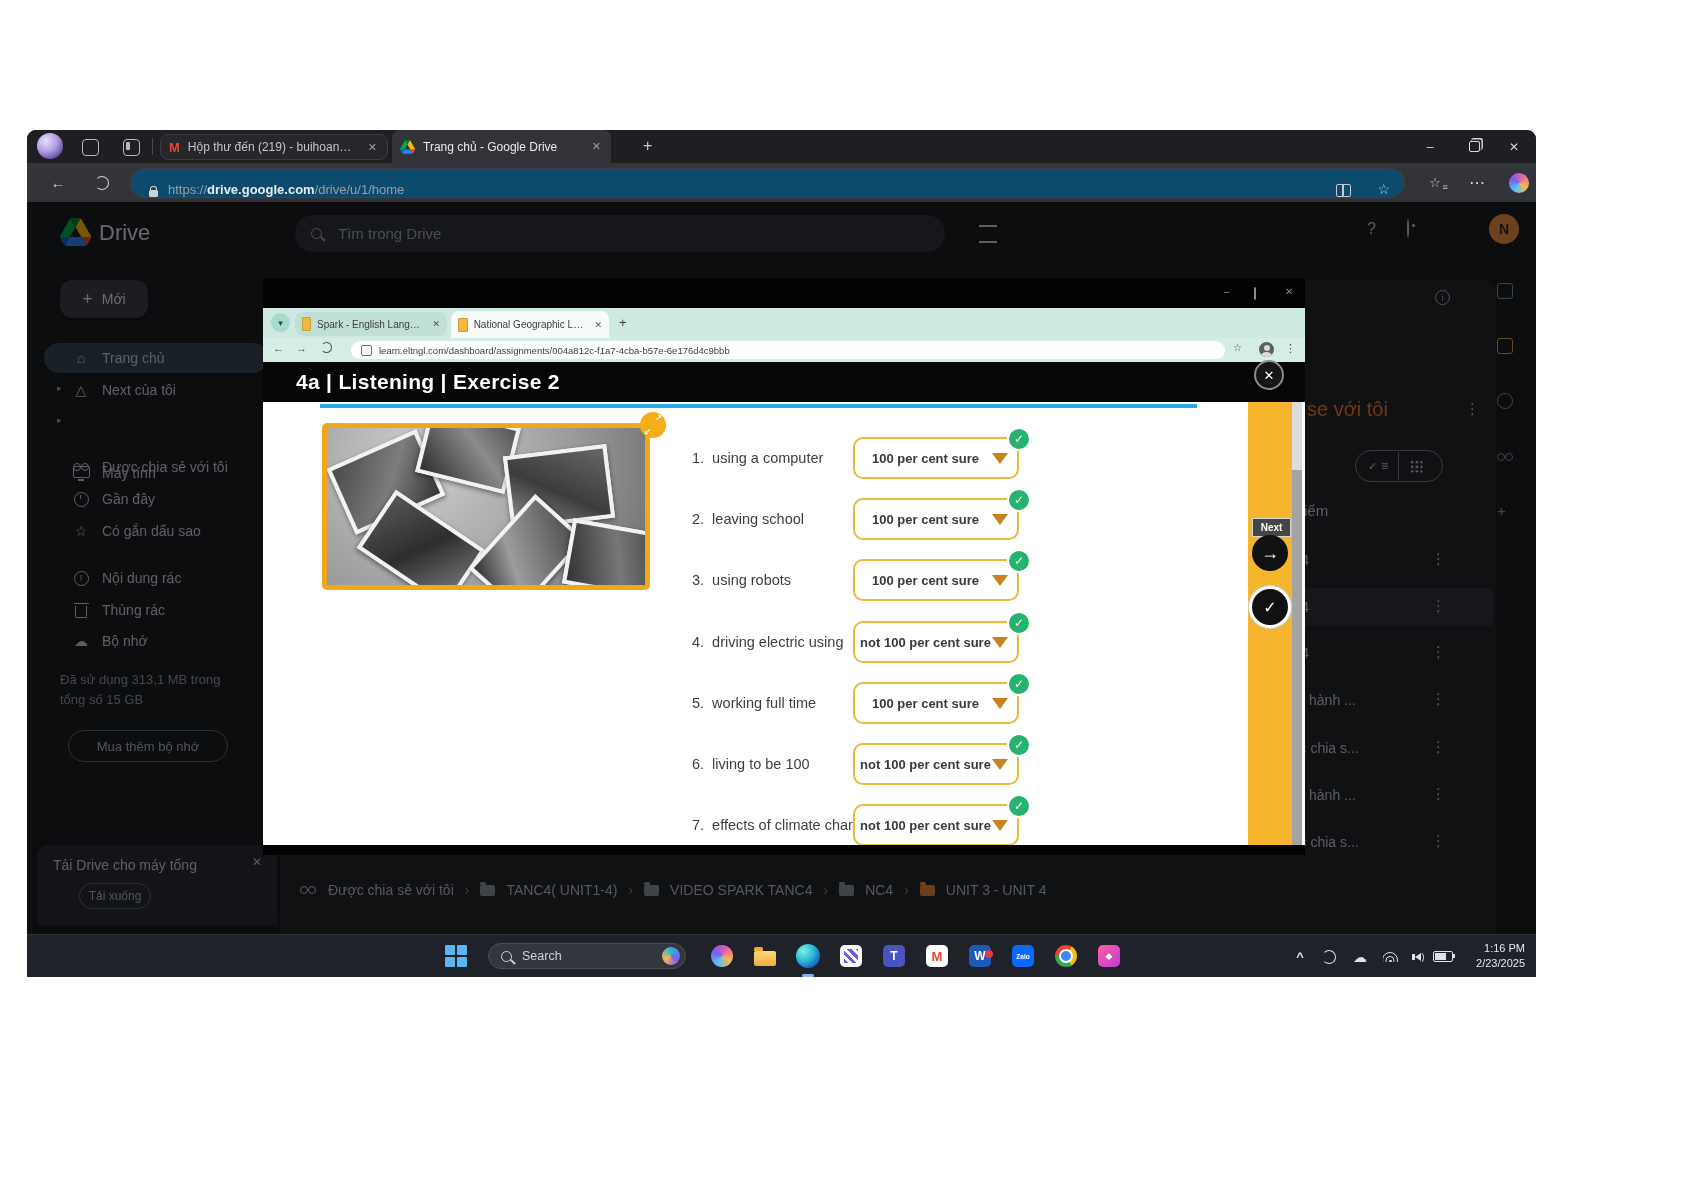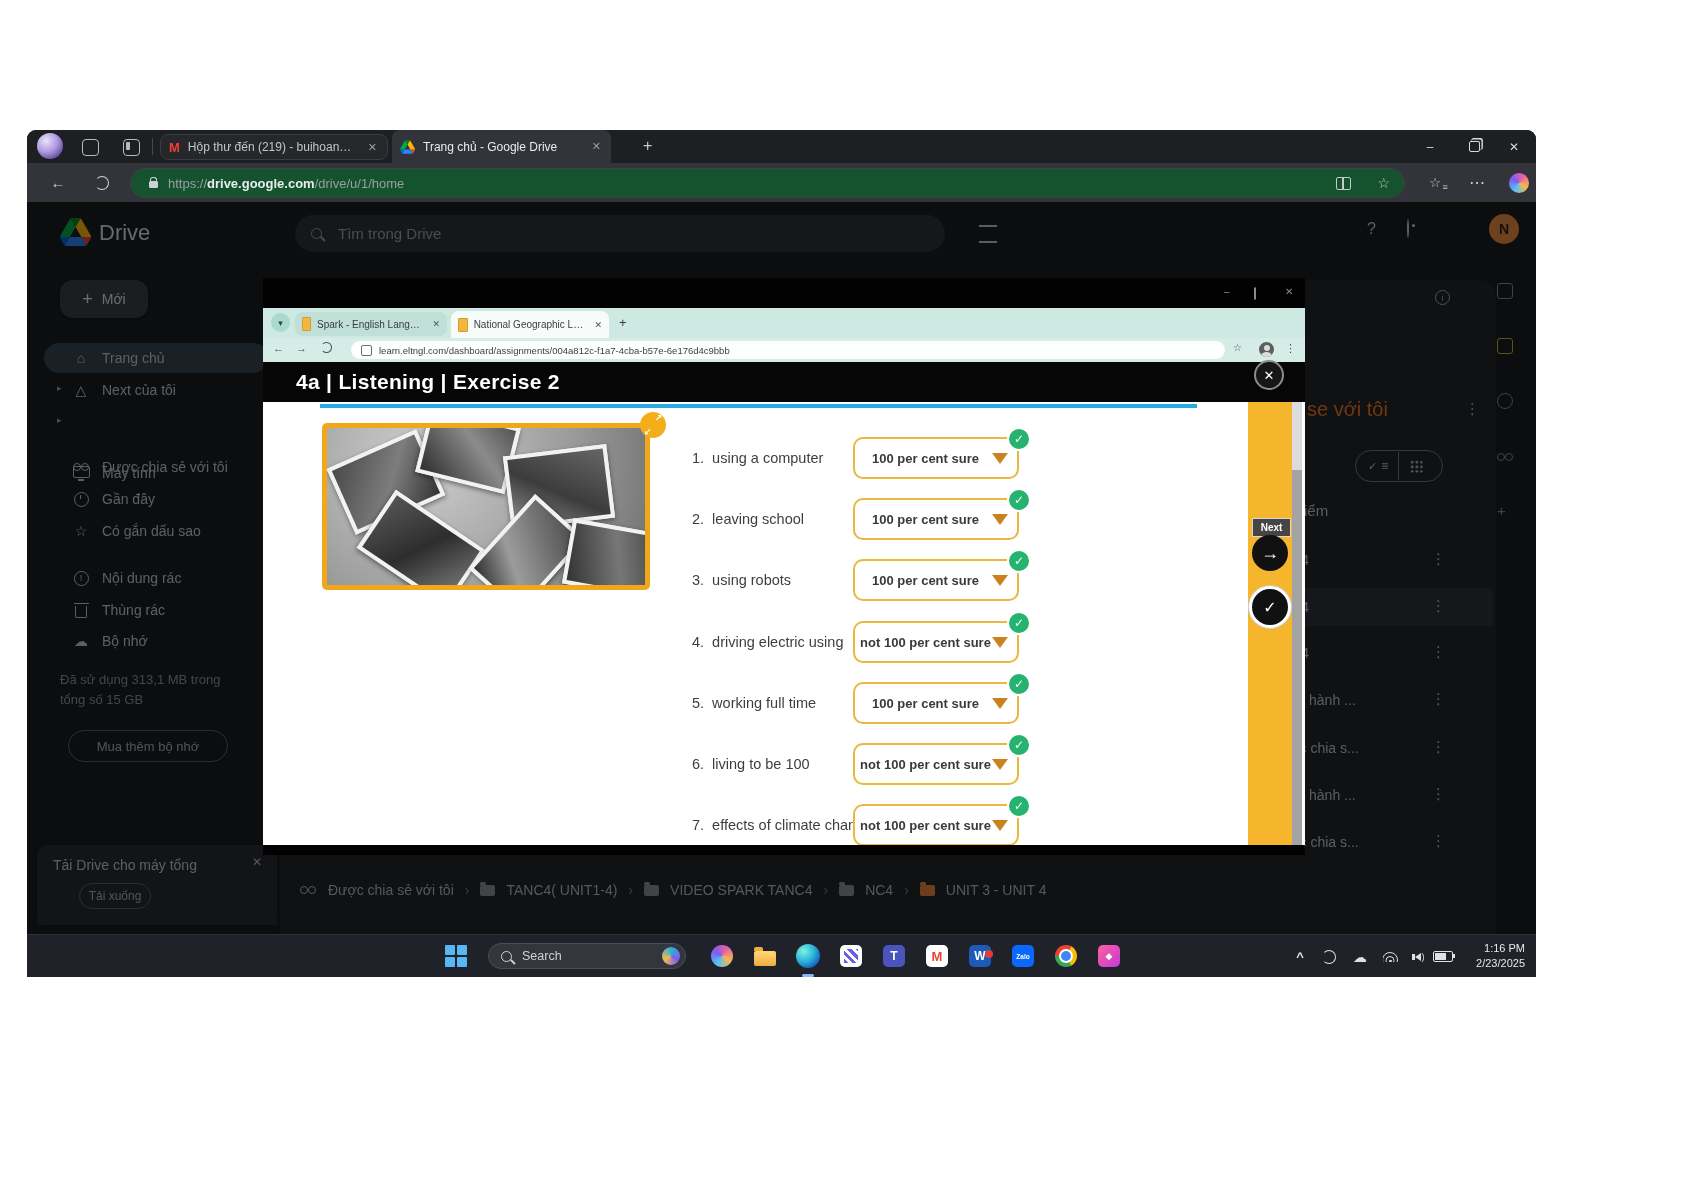--- a/index.html
+++ b/index.html
@@ -21,21 +21,21 @@
   .etab.active{top:0;height:33px;background:#333439;border-radius:8px 8px 0 0;}
   .etab .t{font-size:12px;color:#c3c5c9;margin:0 8px;flex:1;}
   .etab.active .t{color:#e9eaee;}
   .etab .x{font-size:11px;color:#9b9ea4;padding:0 2px;}
   .newtab{position:absolute;top:7px;font-size:16px;color:#c8cacd;line-height:18px;}
   .winctl{position:absolute;top:0;width:44px;height:33px;display:flex;align-items:center;justify-content:center;color:#d6d8db;font-size:12px;}
   .restore{width:9px;height:9px;border:1.2px solid #d6d8db;border-radius:2px;box-shadow:2px -2px 0 -0.5px #222327,2.6px -2.6px 0 0.3px #d6d8db;}
   .toolbar{position:absolute;left:0;top:33px;width:100%;height:39px;background:#333439;}
   .tbtn{position:absolute;top:0;height:39px;width:30px;display:flex;align-items:center;justify-content:center;color:#cfd1d5;font-size:15px;}
   .arc{width:12px;height:12px;border:1.7px solid #cfd1d5;border-radius:50%;border-left-color:transparent;}
-  .urlpill{position:absolute;left:103px;top:5px;width:1275px;height:30px;background:#14532d;border:1px solid #3f4146;border-radius:16px;display:flex;align-items:center;box-sizing:border-box;padding:0 14px;}
+  .urlpill{position:absolute;left:103px;top:5px;width:1275px;height:30px;background:#0c4a6e;border:1px solid #3f4146;border-radius:16px;display:flex;align-items:flex-end;box-sizing:border-box;padding:0 14px;}
   .lock{width:9px;height:7px;background:#cfd1d5;border-radius:1.5px;position:relative;margin:3px 10px 0 4px;}
   .lock:before{content:"";position:absolute;left:1px;top:-4px;width:5px;height:5px;border:1.5px solid #cfd1d5;border-bottom:none;border-radius:3px 3px 0 0;}
   .urltxt{font-size:13px;color:#9a9fa5;}
   .urltxt b{color:#e9ebee;font-weight:bold;}
   .split-ico{width:13px;height:11px;border:1.4px solid #c6c9cd;border-radius:2px;position:relative;}
   .split-ico:after{content:"";position:absolute;left:5px;top:0;width:1.4px;height:100%;background:#c6c9cd;}
   .star-g{color:#c6c9cd;font-size:14px;}
   .favbar{position:relative;color:#c6c9cd;font-size:13px;}
   .favbar:after{content:"≡";position:absolute;right:-7px;bottom:-2px;font-size:9px;}
   .copilot{width:20px;height:20px;border-radius:50%;background:conic-gradient(from 210deg,#57c1f5,#7a5cf0,#e560a8,#f5b84e,#57c1f5);}

